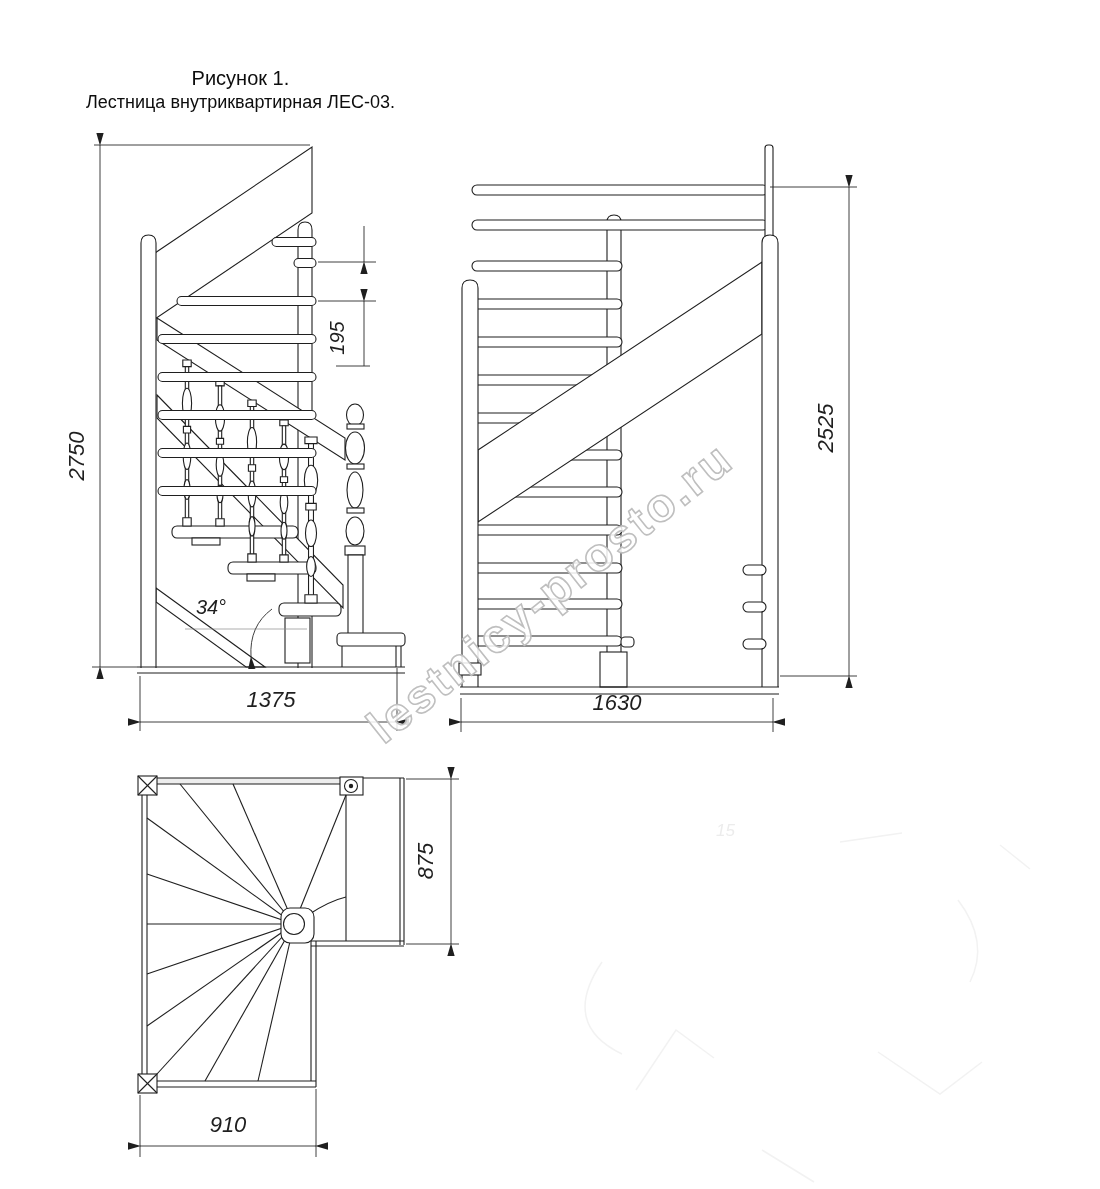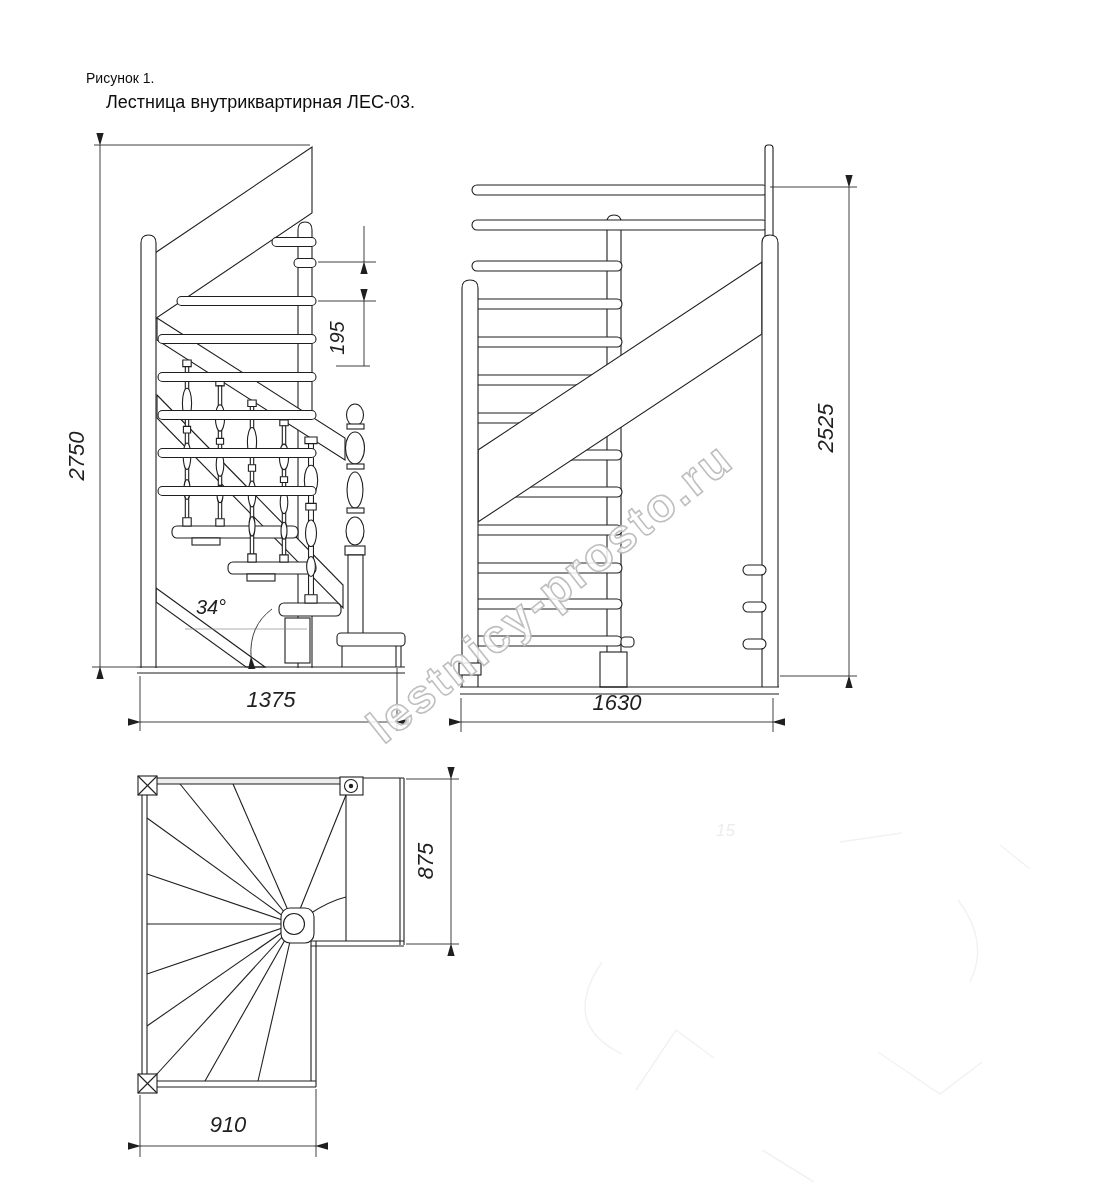--- a/index.html
+++ b/index.html
@@ -1,19 +1,19 @@
 <!DOCTYPE html>
 <html><head>
 <meta charset="utf-8">
 <style>
   html,body{margin:0;padding:0;background:#ffffff;}
   body{width:1100px;height:1189px;position:relative;font-family:"Liberation Sans",sans-serif;}
   .title-block{position:absolute;left:86px;top:66px;color:#0d0d0d;}
-  .title-block .t1{font-size:14px;line-height:24px;}
-  .title-block .t2{font-size:18px;line-height:24px;margin-left:20px;}
+  .title-block .t1{font-size:20px;line-height:24px;text-align:center;}
+  .title-block .t2{font-size:18px;line-height:24px;}
   svg text.dim{font-family:"Liberation Sans",sans-serif;font-style:italic;fill:#1f1f1f;}
   svg text.wm{font-family:"Liberation Sans",sans-serif;font-weight:bold;
       fill:rgba(255,255,255,0.85);stroke:#bfbfbf;stroke-width:1.6px;letter-spacing:3px;}
   svg text.ghost{font-family:"Liberation Sans",sans-serif;font-style:italic;fill:#ececec;}
 </style>
 </head>
 <body>
 
 
 

